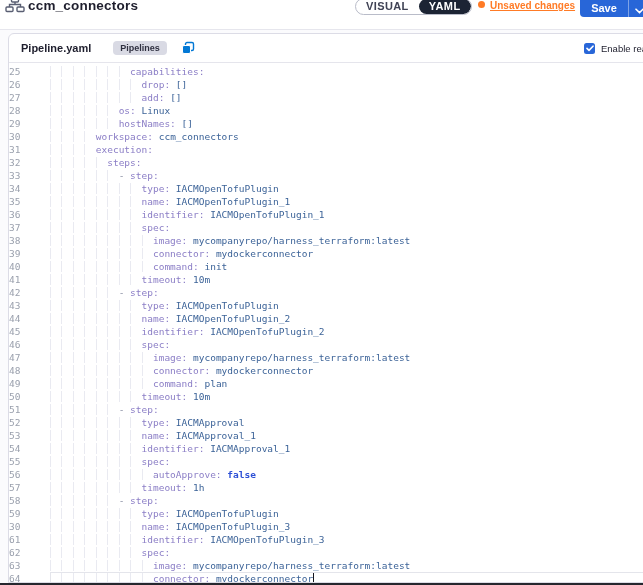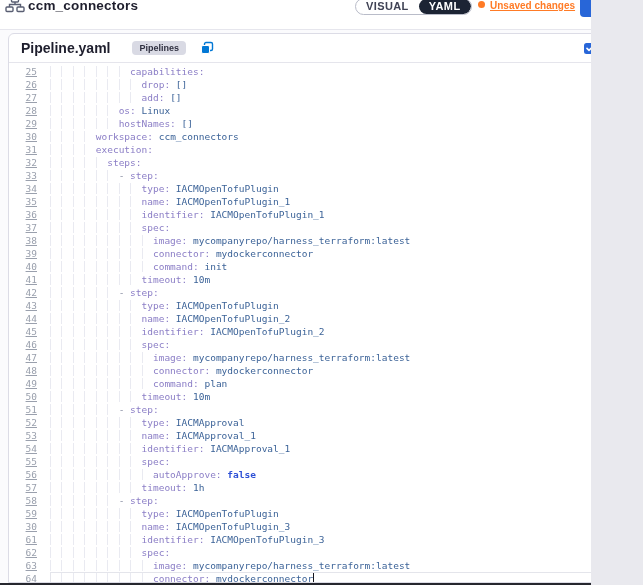--- a/index.html
+++ b/index.html
@@ -1,18 +1,18 @@
 <!DOCTYPE html>
 <html style="--save_button: #2866d8; --unsaved: #ff7b26; --selected_tab_bg: #1c2434; --badge_bg: #d9dae4; --checkbox: #2866d8; --copy_icon: #0278d5; --yaml_key: #8b7ec6; --yaml_value: #3c6398; --yaml_keyword: #2d50d6; --line_number: #9aa0ad; --indent_guide: #e9eaf1;"><head>
 <meta charset="utf-8">
 <style>
   * { margin:0; padding:0; box-sizing:border-box; }
   html,body { background:#e9e9ee; }
   .screen {
-    position:relative; width:591px; height:585px; overflow:hidden;
+    position:relative; width:643px; height:585px; overflow:hidden;
     background:#fbfbfd; font-family:"Liberation Sans", sans-serif;
   }
   
   .topbar {
     position:absolute; left:0; top:0; width:643px; height:30px;
     background:#ffffff; border-bottom:1px solid #e6e6ed;
   }
   .pipe-icon { position:absolute; left:5px; top:-3px; width:20px; height:16px; color:#5a5f73; }
   .page-title {
     position:absolute; left:28px; top:-2px; font-size:13.5px; font-weight:700;
@@ -47,40 +47,40 @@
   }
   
   .panel {
     position:absolute; left:8px; top:33px; width:650px; height:550px;
     background:#fff; border:1px solid #dcdce6; border-radius:6px 6px 0 0;
   }
   .panel-header {
     height:29px; display:flex; align-items:center; padding:0 12px;
     border-bottom:1px solid #e5e5ec; position:relative;
   }
-  .file-name { font-size:14px; font-weight:700; color:#1e1e2d; }
+  .file-name { font-size:11px; font-weight:700; color:#1e1e2d; }
   .badge {
     margin-left:22px; background:var(--badge_bg,#d9dae4); color:#2f3040; font-size:9px;
     font-weight:600; padding:2px 7px; border-radius:4px;
   }
   .copy-btn { margin-left:14px; width:14px; height:14px; border:none; background:transparent; cursor:pointer; padding:0; }
   .enable { position:absolute; left:575px; top:9px; display:flex; align-items:center; gap:6px; cursor:pointer; }
   .checkbox {
     width:11px; height:11px; background:var(--checkbox,#2866d8); border-radius:2.5px;
     display:flex; align-items:center; justify-content:center; flex:none;
   }
   .enable-label { font-size:9.5px; color:#1e1e2d; white-space:nowrap; }
   
   .editor {
     position:absolute; left:0; top:29px; right:0; bottom:0; background:#fff;
     padding-top:2px; overflow:hidden;
     font-family:"DejaVu Sans Mono", monospace; font-size:9.5px;
   }
   .code-line { position:relative; display:flex; height:13px; line-height:13px; white-space:pre; }
-  .ln { width:28px; text-align:right; color:var(--line_number,#9aa0ad); flex:none; user-select:none;text-decoration:underline; }
+  .ln { width:28px; text-align:left; color:var(--line_number,#9aa0ad); flex:none; user-select:none; }
   .code { margin-left:13px; white-space:pre; }
   .indent {
     background-image:repeating-linear-gradient(to right,
       var(--indent_guide,#e9eaf1) 0, var(--indent_guide,#e9eaf1) 1px, transparent 1px, transparent 2ch);
   }
   .dash { color:#8a8fa3; }
   .key { color:var(--yaml_key,#8b7ec6); }
   .val { color:var(--yaml_value,#3c6398); }
   .val.keyword { color:var(--yaml_keyword,#2d50d6); font-weight:700; }
   .code-line.current::after {

